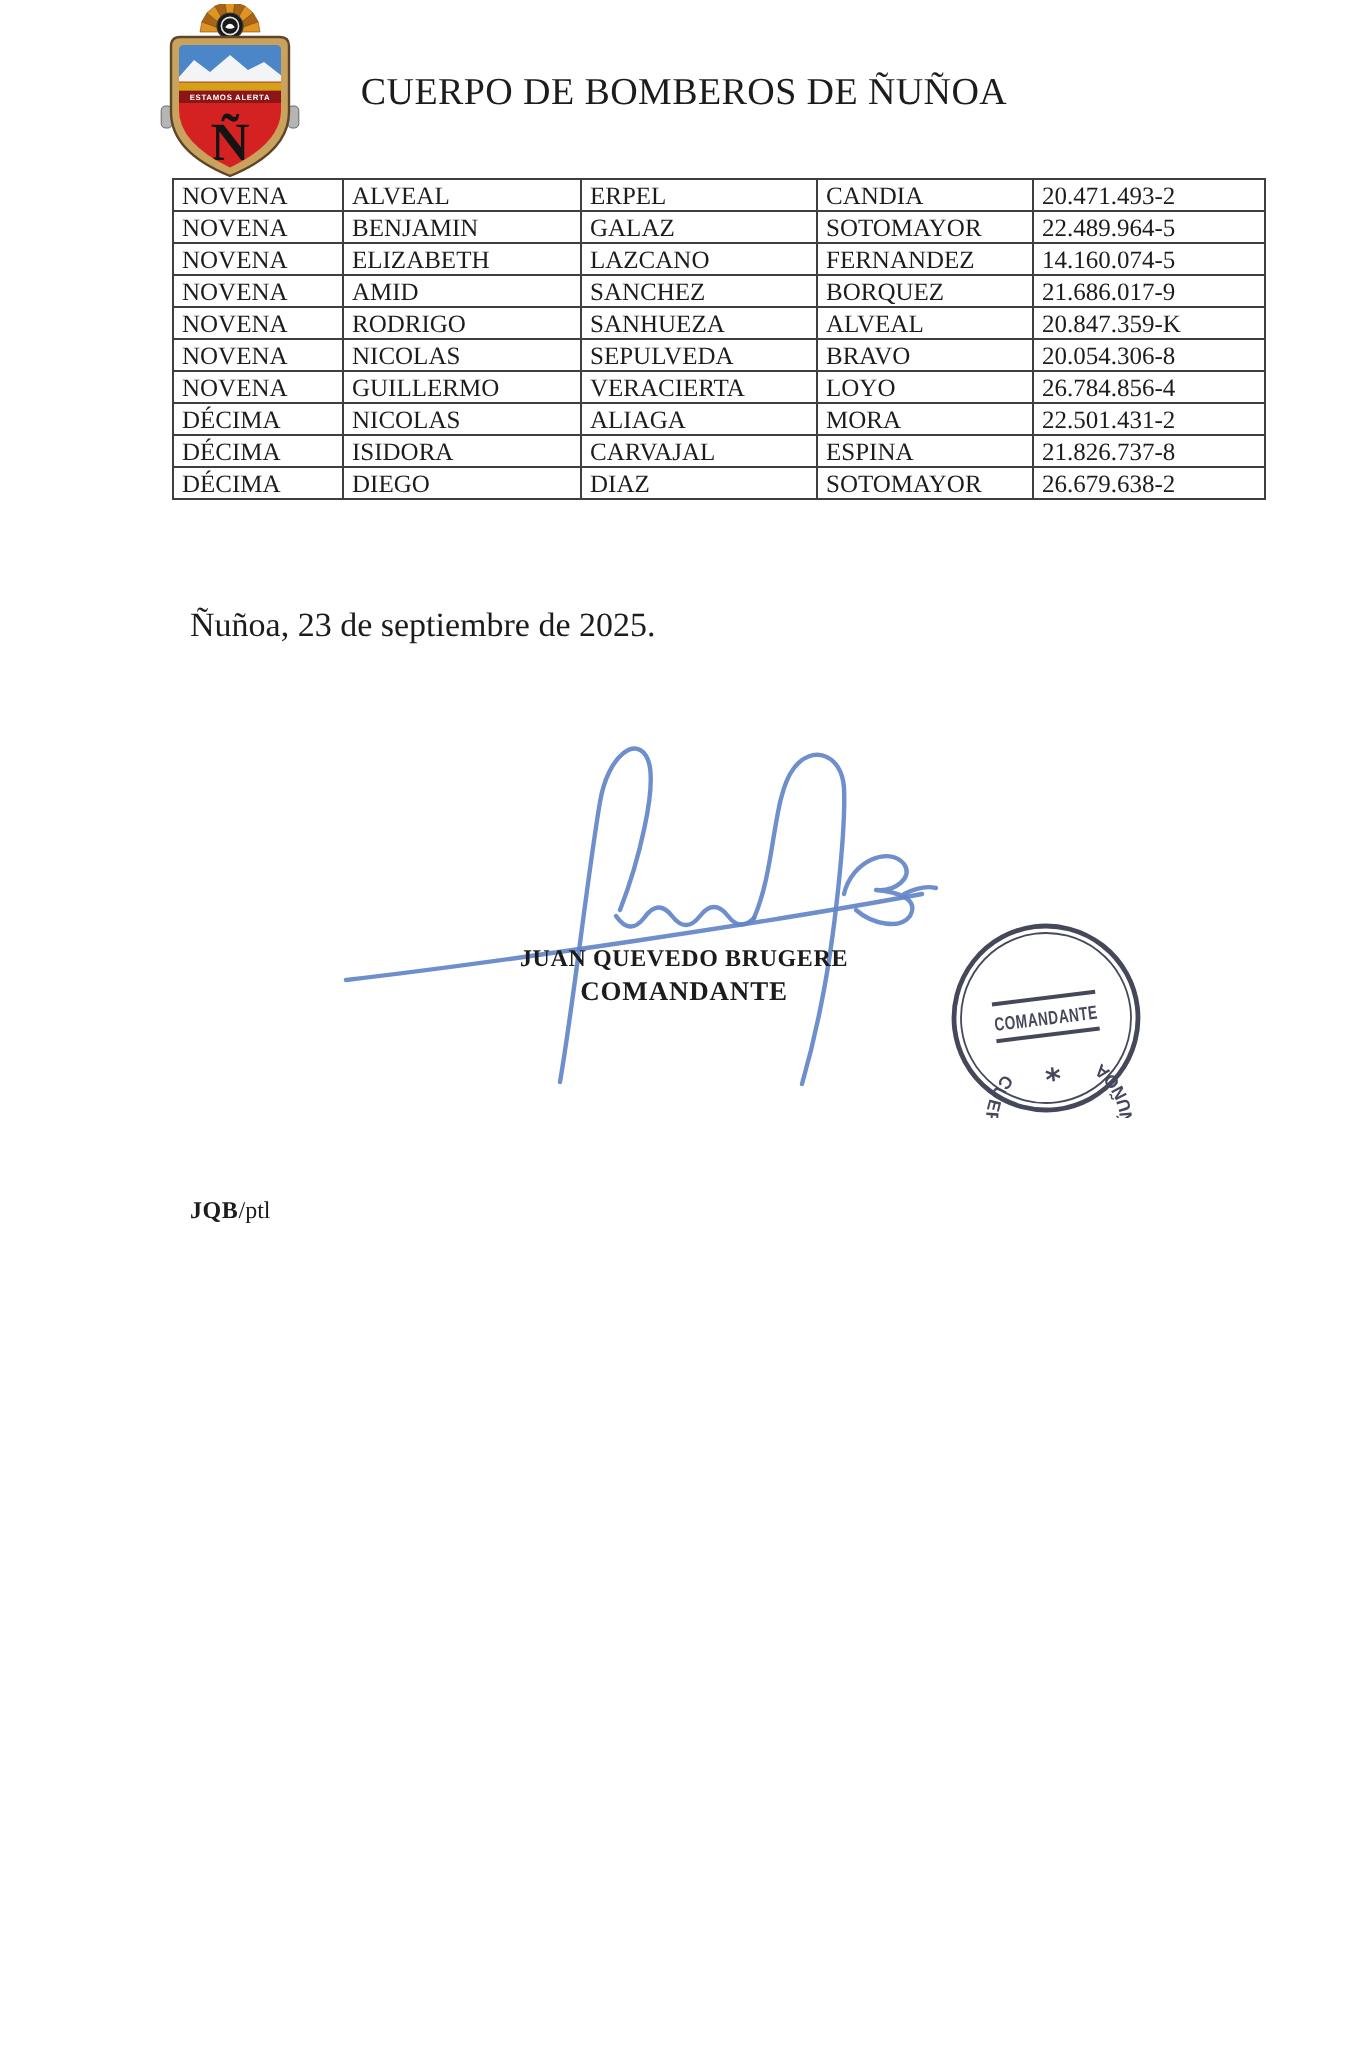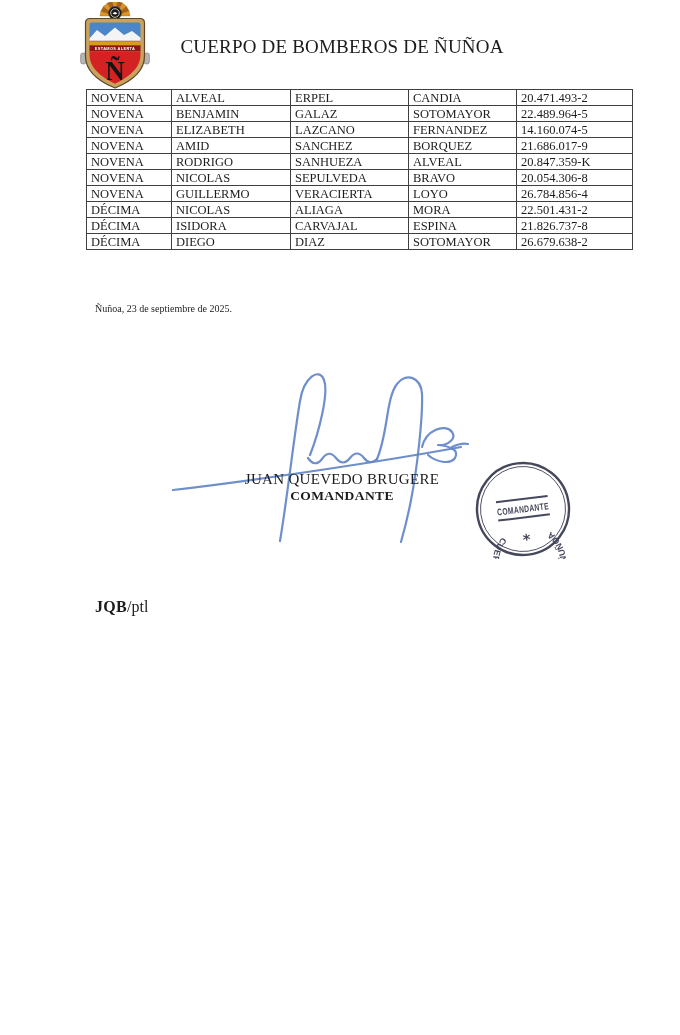--- a/index.html
+++ b/index.html
@@ -24,28 +24,28 @@
     border-collapse:collapse;table-layout:fixed;
   }
   table.roster td{
     border:1px solid var(--border);
     font-size:12.5px;line-height:14px;height:15px;
     padding:0 4px;white-space:nowrap;overflow:hidden;
     font-family:"Liberation Serif", serif;color:var(--text);margin-top:39px;
   }
   table.roster td.rut{text-align:left;padding-right:6px;}
   
-  .date-line{position:absolute;left:95px;top:303px;font-size:10px;margin:0;}
-  .initials{position:absolute;left:95px;top:598px;font-size:16px;margin:0;}
+  .date-line{position:absolute;left:95px;top:303px;font-size:17px;margin:0;}
+  .initials{position:absolute;left:95px;top:598px;font-size:12px;margin:0;}
   .initials b{letter-spacing:.3px;}
   
   .sig-svg{position:absolute;left:160px;top:360px;width:320px;height:190px;}
   .sig-svg path{fill:none;stroke:var(--sig-ink);stroke-width:2.2;stroke-linecap:round;stroke-linejoin:round;opacity:.92;}
   .sig-name{position:absolute;left:242px;top:472px;width:200px;text-align:center;
-    font-weight:normal;font-size:15px;line-height:15px;letter-spacing:.3px;white-space:nowrap;}
+    font-weight:bold;font-size:12px;line-height:15px;letter-spacing:.3px;white-space:nowrap;}
   .sig-role{position:absolute;left:242px;top:488px;width:200px;text-align:center;
     font-weight:bold;font-size:13.5px;line-height:15px;letter-spacing:.4px;}
   
   .stamp-svg{position:absolute;left:474px;top:459px;width:98px;height:100px;opacity:.88;}
   .stamp-svg .ring{fill:none;stroke:var(--stamp-ink);}
   .stamp-svg .bar{stroke:var(--stamp-ink);stroke-width:2;}
   .stamp-svg text{fill:var(--stamp-ink);}
   .stamp-ringtext{font-family:"Liberation Sans", sans-serif;font-weight:bold;font-size:8.8px;letter-spacing:.8px;}
   .stamp-center{font-family:"Liberation Sans", sans-serif;font-weight:bold;font-size:9.5px;letter-spacing:.4px;}
   .stamp-star{font-family:"DejaVu Sans", sans-serif;font-weight:bold;font-size:15px;}

